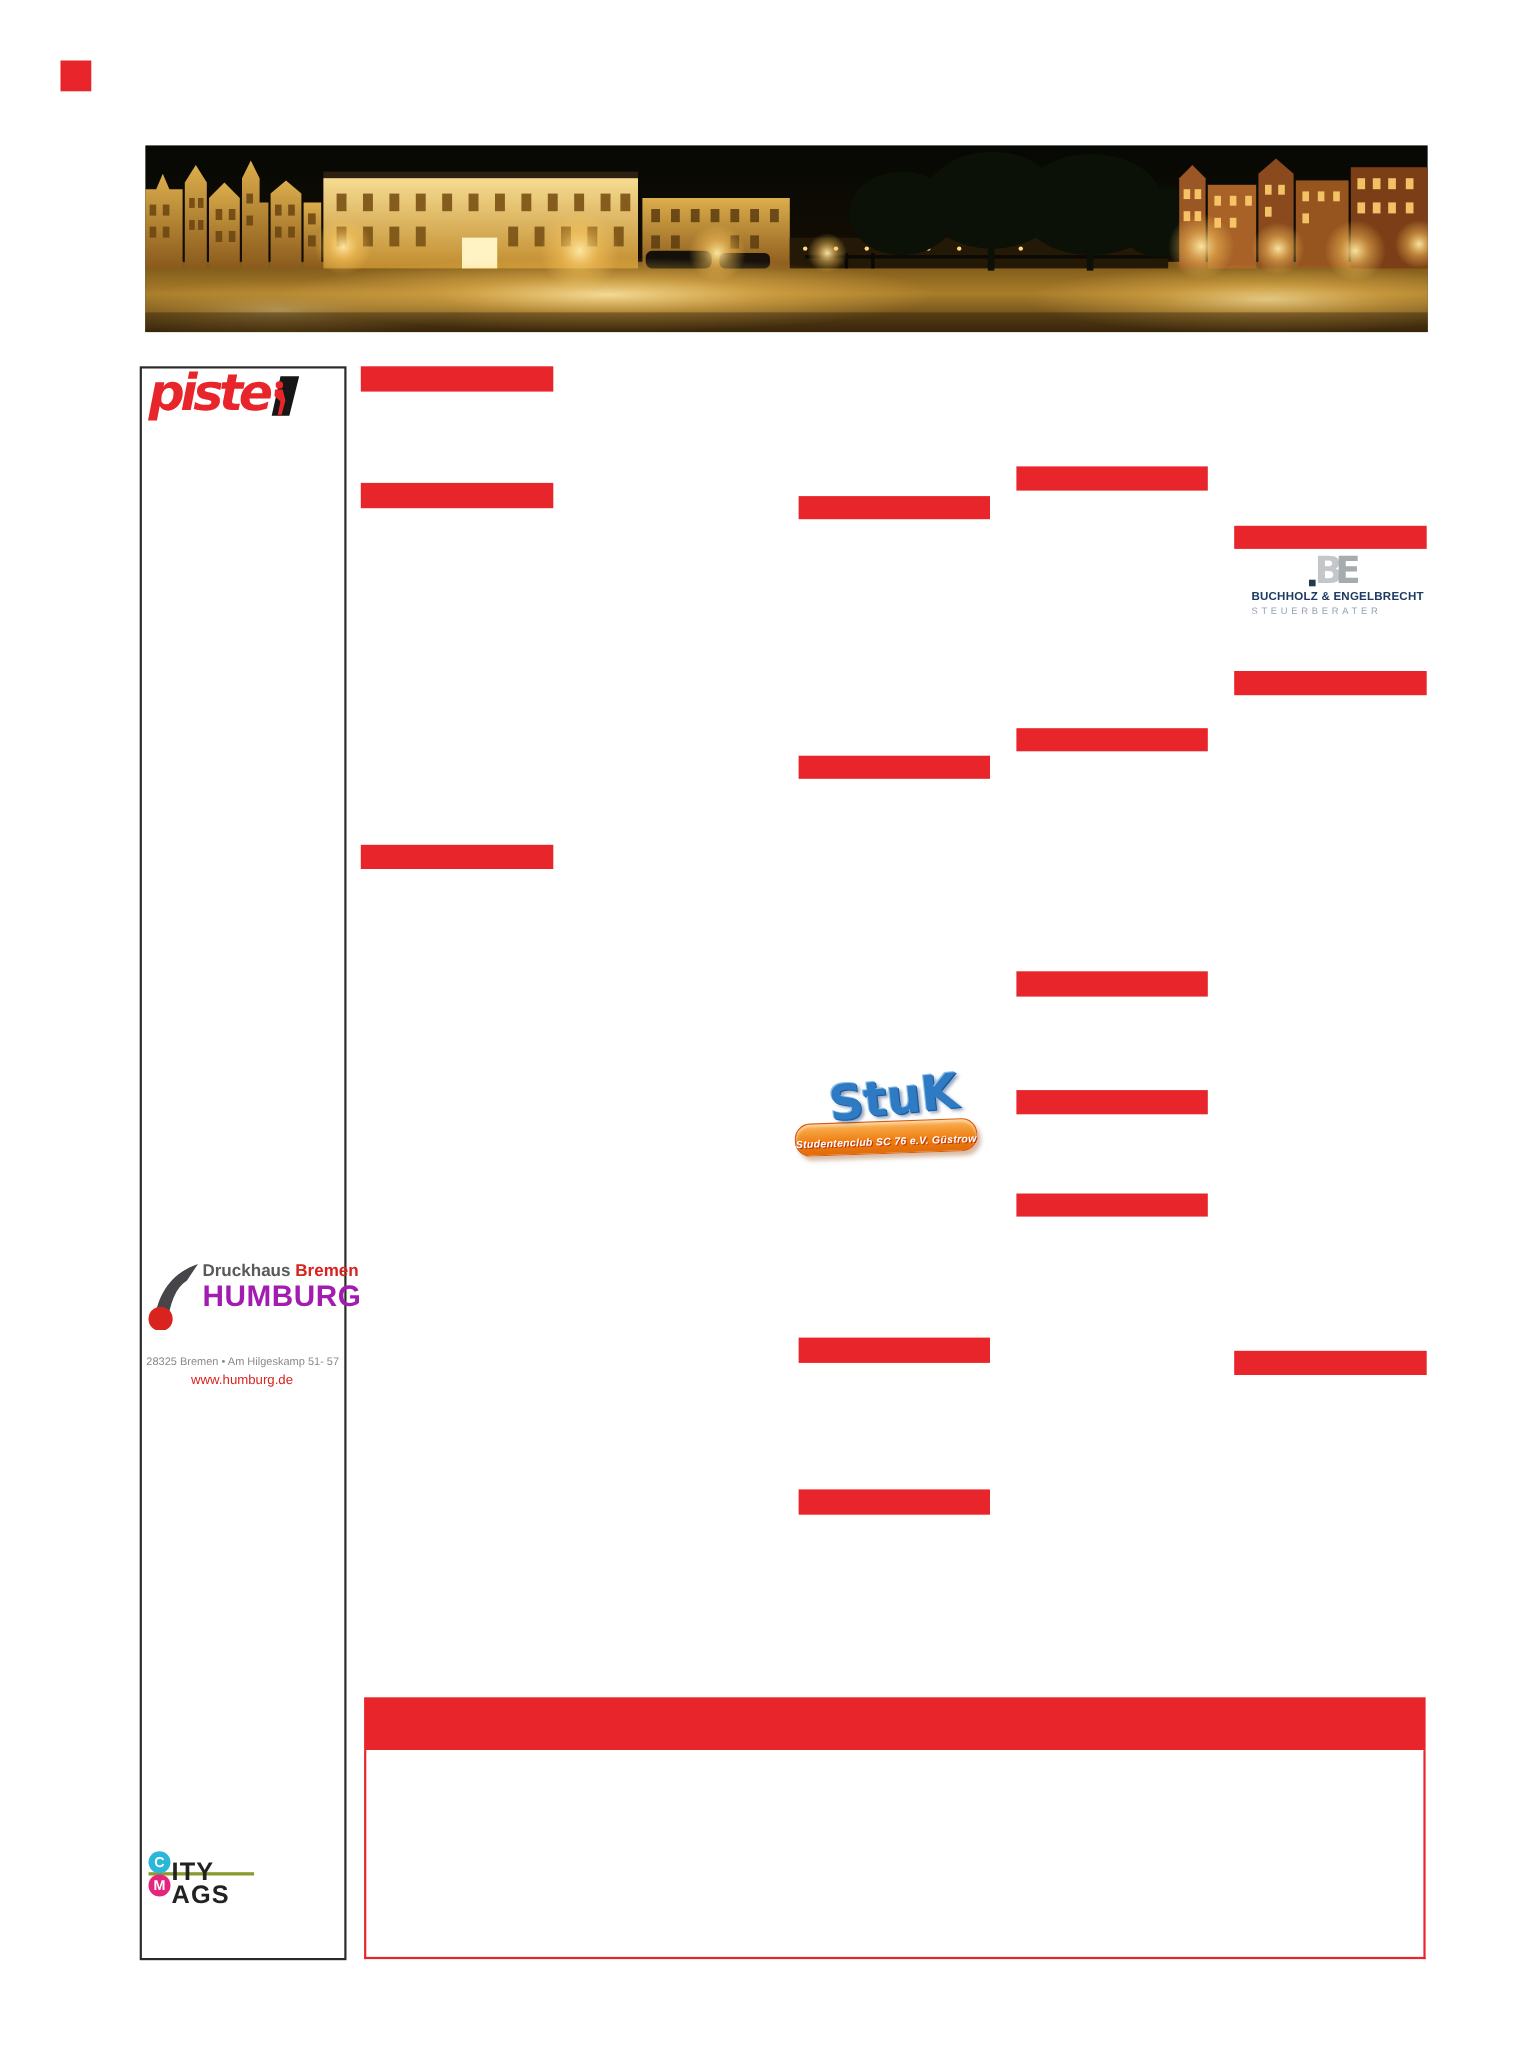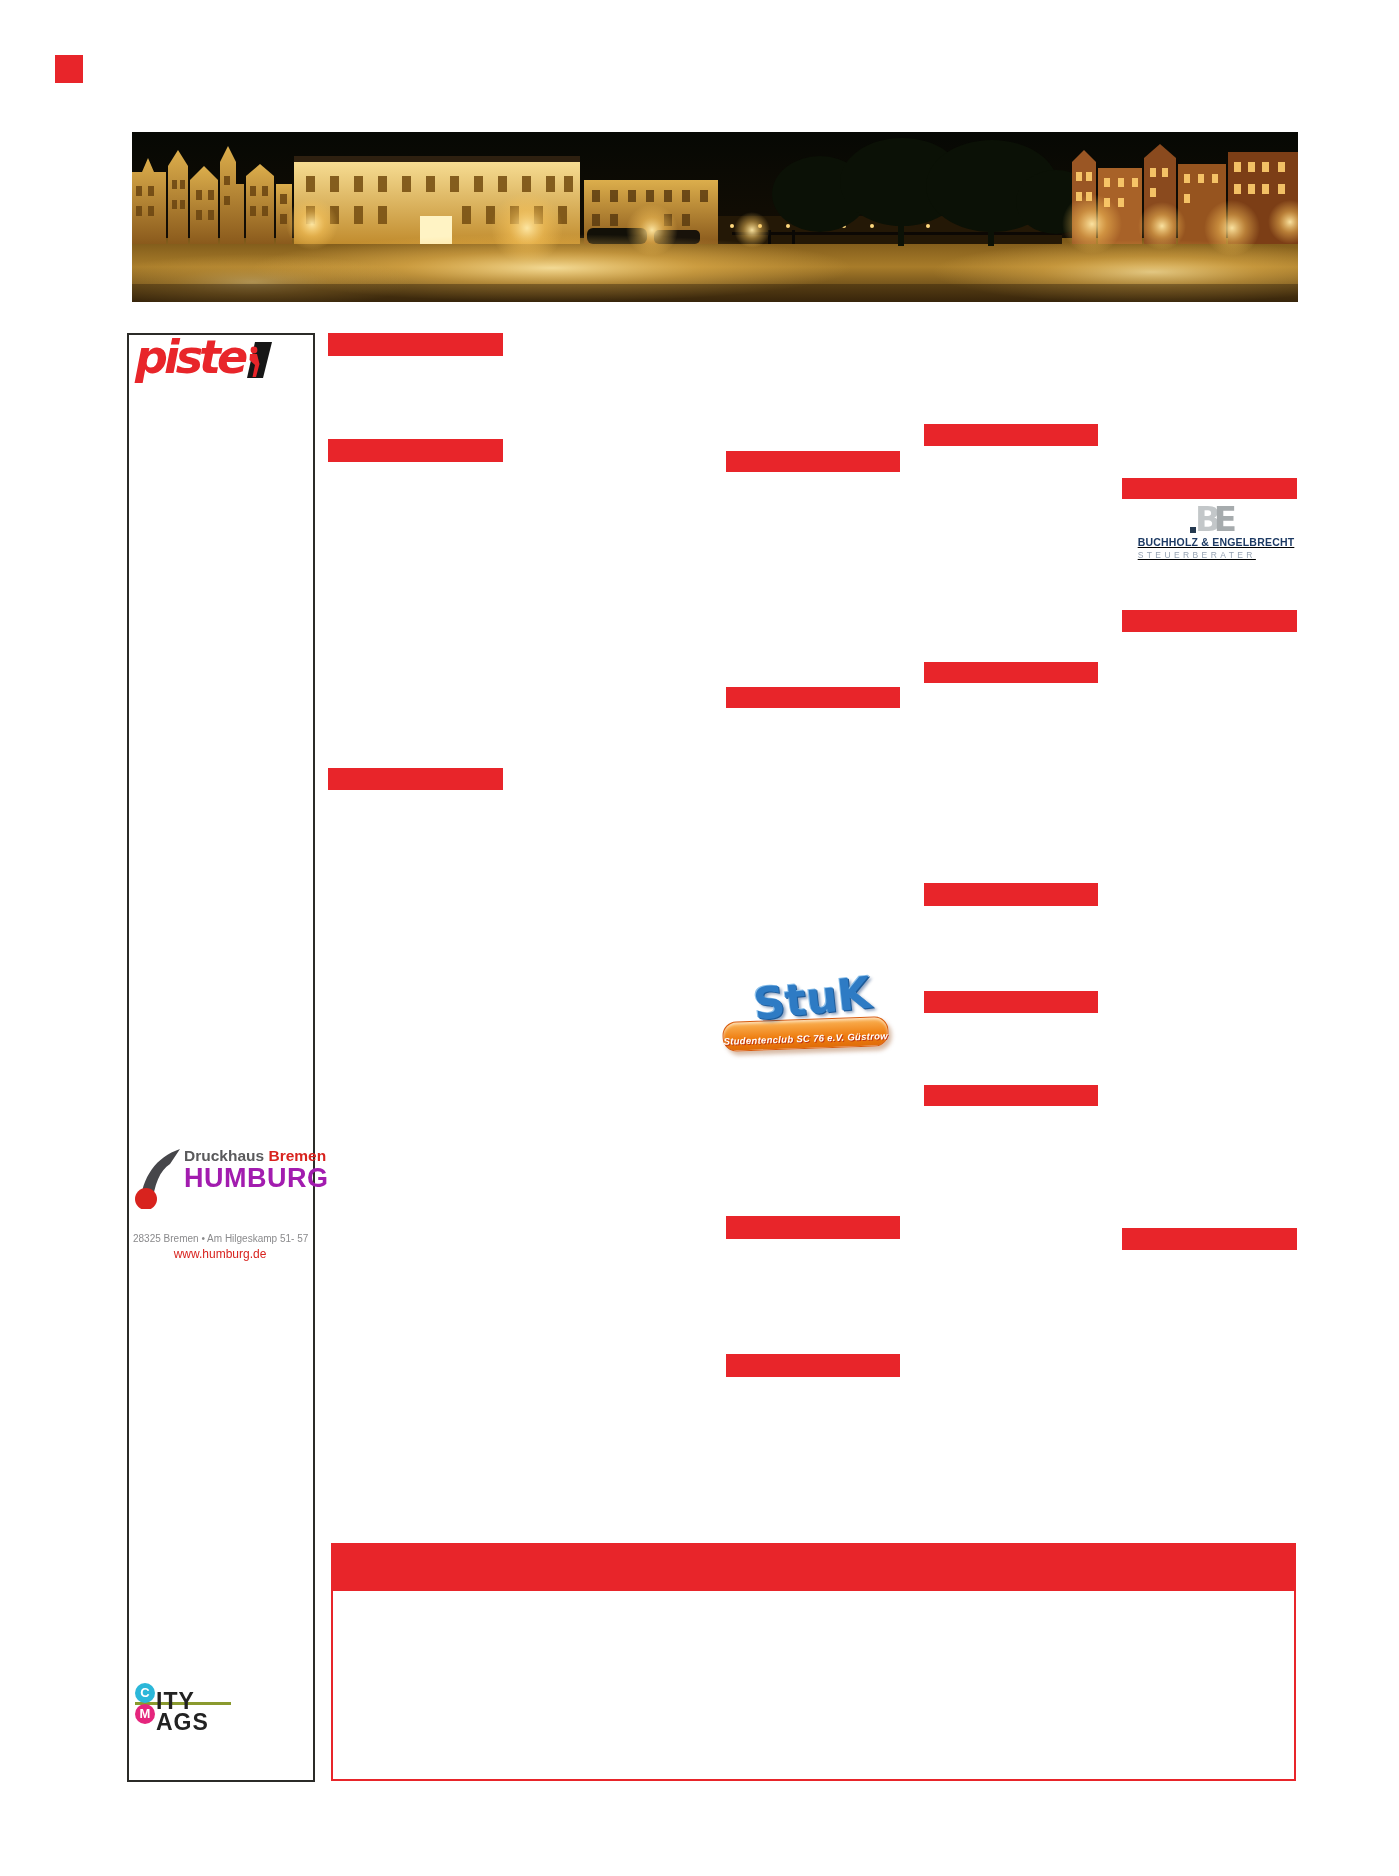--- a/index.html
+++ b/index.html
@@ -24,21 +24,21 @@
 
   
   .be-logo{position:absolute;left:1124px;top:502px;width:184px;height:40px;
            display:flex;align-items:center;flex-direction:column;}
   .be-mark{position:relative;font-family:"DejaVu Sans",sans-serif;font-weight:bold;
            font-size:34px;line-height:34px;white-space:nowrap;}
   .be-b{color:#c3c7c9;}
   .be-e{color:#a6abad;margin-left:-7px;}
   .be-dot{position:absolute;left:-5px;bottom:3px;width:6px;height:6px;background:#24394f;}
   .be-divider{width:2px;height:30px;background:#1d3a63;margin:0 7px 0 6px;}
-  .be-text{display:flex;flex-direction:column;justify-content:flex-start;text-decoration:underline;}
+  .be-text{display:flex;flex-direction:column;justify-content:flex-start;}
   .be-line1{color:#1d3a63;font-weight:bold;font-size:10.5px;letter-spacing:0.2px;white-space:nowrap;}
   .be-line2{color:#96a3b3;font-size:8.5px;letter-spacing:3.4px;margin-top:2px;white-space:nowrap;}
 
   
   .stuk{position:absolute;left:722px;top:985px;width:166px;height:66px;transform:rotate(-2deg);}
   .stuk-banner{position:absolute;left:0;right:0;bottom:2px;height:28px;border-radius:14px;
                background:linear-gradient(#fbb558,#ee7d10 60%,#e06c08);
                border:1px solid #d85c10;
                box-shadow:inset 0 2px 3px rgba(255,255,255,.55), 3px 4px 4px rgba(140,60,0,.35);
                display:flex;align-items:flex-end;justify-content:center;}

